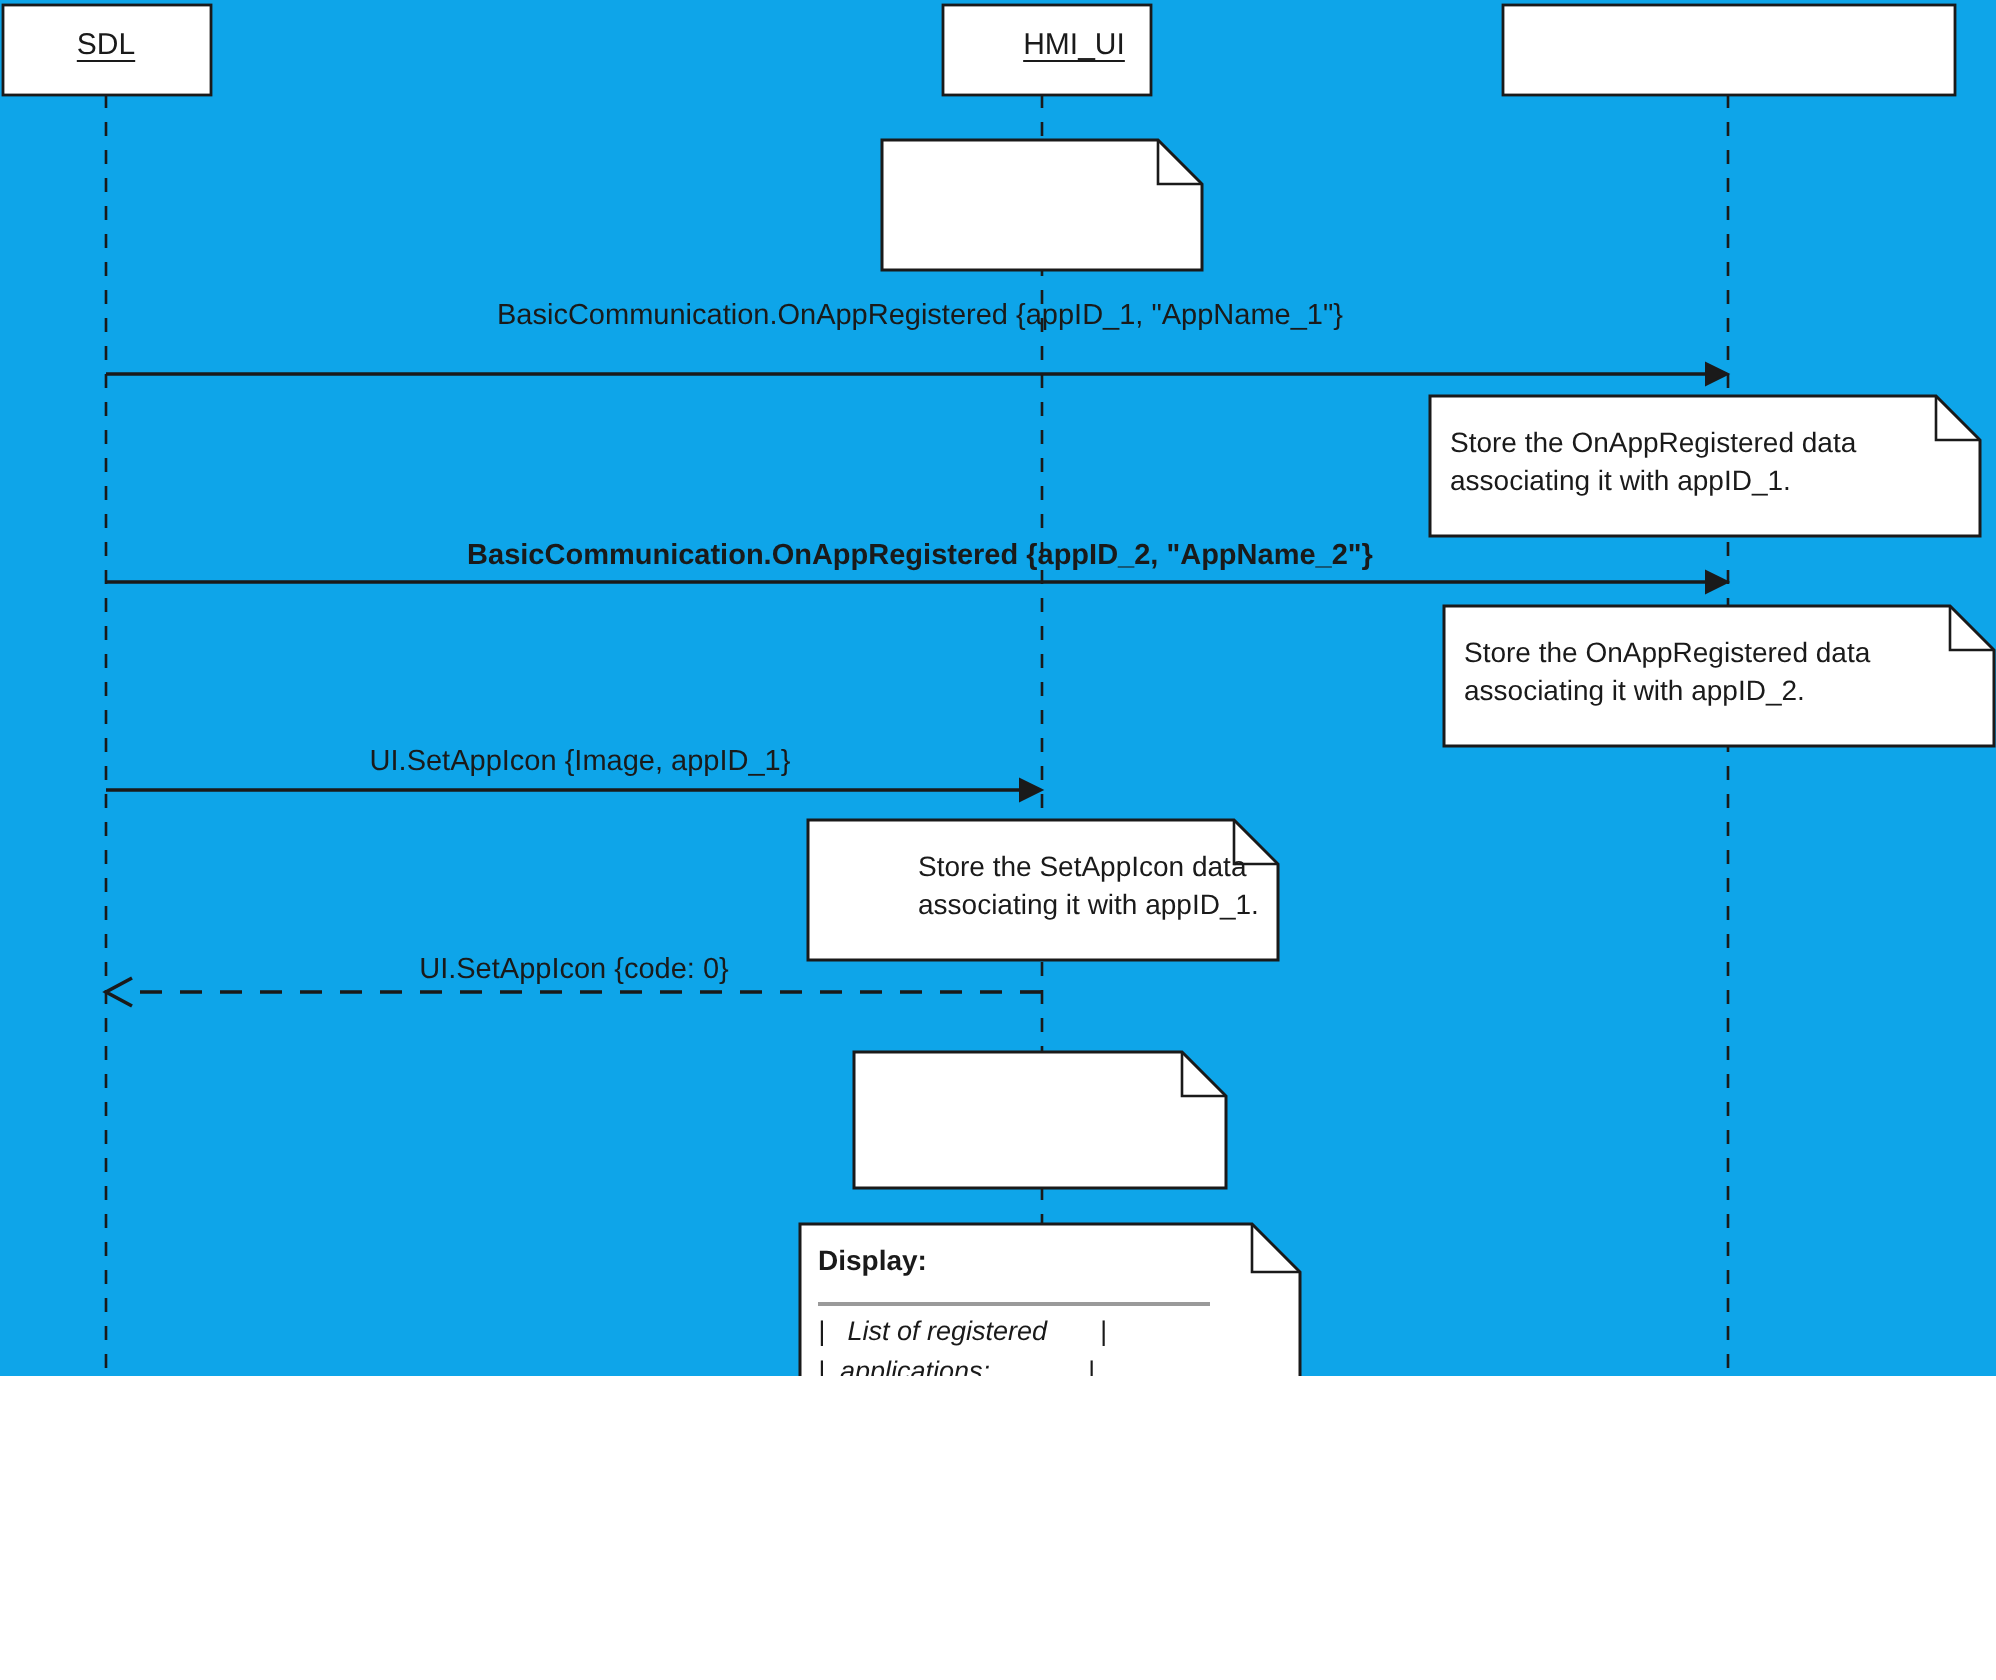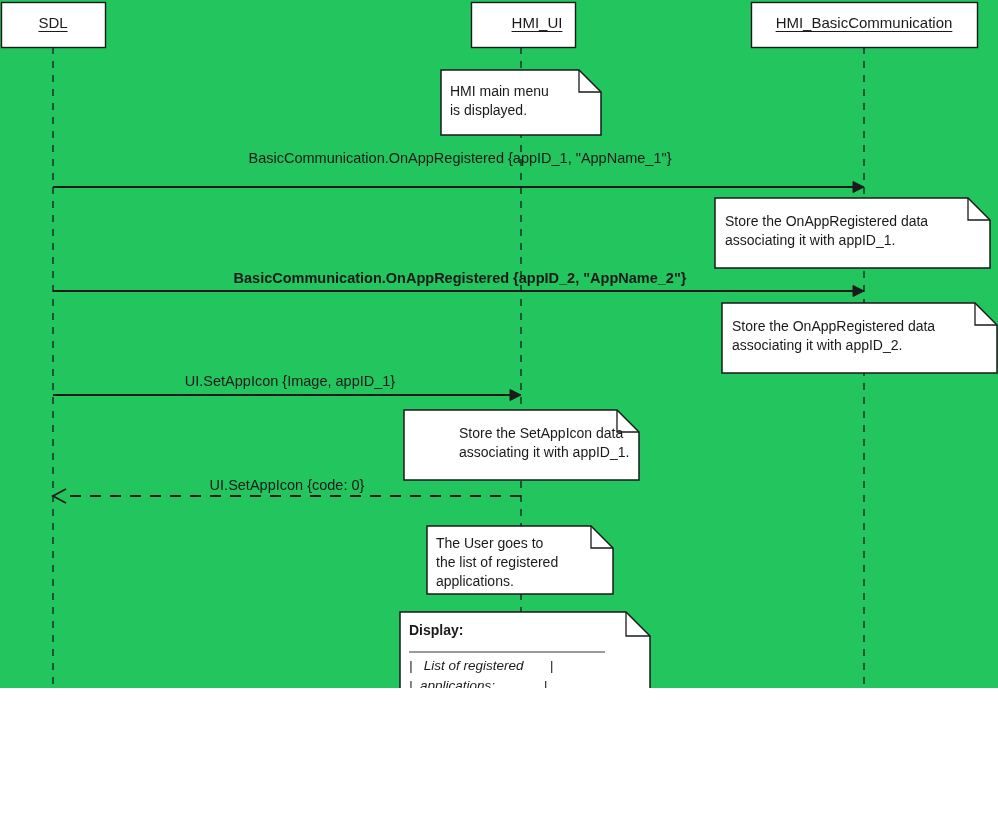--- a/index.html
+++ b/index.html
@@ -8,21 +8,21 @@
     background: #ffffff;
   }
   body {
     font-family: "Liberation Sans", sans-serif;
     -webkit-font-smoothing: antialiased;
   }
   #diagram {
     position: relative;
     width: 998px;
     height: 688px;
-    background: #22c55e;
+    background: #0ea5e9;
     overflow: hidden;
   }
   #svg-layer {
     position: absolute;
     left: 0;
     top: 0;
     width: 998px;
     height: 840px;
   }
   .layer-text {
@@ -100,36 +100,30 @@
       <polyline points="591,526 591,548 613,548" fill="none" stroke="#1a1a1a" stroke-width="1.3"></polyline>
       <path d="M 400 612 L 626 612 L 650 636 L 650 775 L 400 775 Z" fill="#ffffff" stroke="#1a1a1a" stroke-width="1.5" stroke-linejoin="miter"></path>
       <polyline points="626,612 626,636 650,636" fill="none" stroke="#1a1a1a" stroke-width="1.3"></polyline>
       <line x1="409" y1="652" x2="605" y2="652" stroke="#9a9a9a" stroke-width="2"></line>
       <line x1="409" y1="762" x2="605" y2="762" stroke="#9a9a9a" stroke-width="2"></line>
     </svg>
 
   <div class="layer-text" id="text-layer">
       <div class="participant-label" style="left: 1px; top: 13.5px; width: 104px;">SDL</div>
       <div class="participant-label" style="left: 485px; top: 13.5px; width: 104px;">HMI_UI</div>
-      <div class="participant-label" style="left: 751px; top: 13.5px; width: 226px;">HMI_BasicCommunication</div>
       <div class="msg-label" style="left: 160px; top: 150px; width: 600px;">BasicCommunication.OnAppRegistered {appID_1, "AppName_1"}</div>
       <div class="msg-label" style="left: 160px; top: 270px; width: 600px; font-weight: bold;">BasicCommunication.OnAppRegistered {appID_2, "AppName_2"}</div>
       <div class="msg-label" style="left: -10px; top: 373px; width: 600px;">UI.SetAppIcon {Image, appID_1}</div>
       <div class="msg-label" style="left: -13px; top: 477px; width: 600px;">UI.SetAppIcon {code: 0}</div>
-      <div class="note-text" style="left: 450px; top: 82px;">HMI main menu
-is displayed.</div>
       <div class="note-text" style="left: 725px; top: 212px;">Store the OnAppRegistered data
 associating it with appID_1.</div>
       <div class="note-text" style="left: 732px; top: 317px;">Store the OnAppRegistered data
 associating it with appID_2.</div>
       <div class="note-text" style="left: 414px; top: 424px; margin-left: 45px;">Store the SetAppIcon data
 associating it with appID_1.</div>
-      <div class="note-text" style="left: 436px; top: 534px;">The User goes to
-the list of registered
-applications.</div>
       <div class="note-text" style="left: 409px; top: 621px; font-weight: bold;">Display:</div>
       <div class="ascii-text" style="left: 409px; top: 656px; font-style: italic;">|   List of registered       |
 |  applications:             |
 |                            |
 | |Image| AppName_1          |
 |           AppName_2        |
 |                            |</div>
     </div>
 
 </div>

